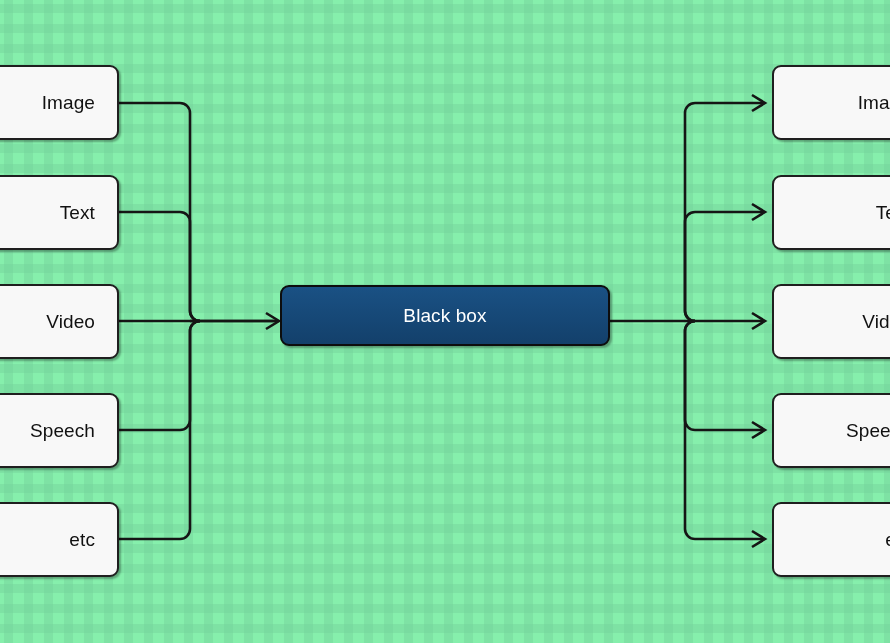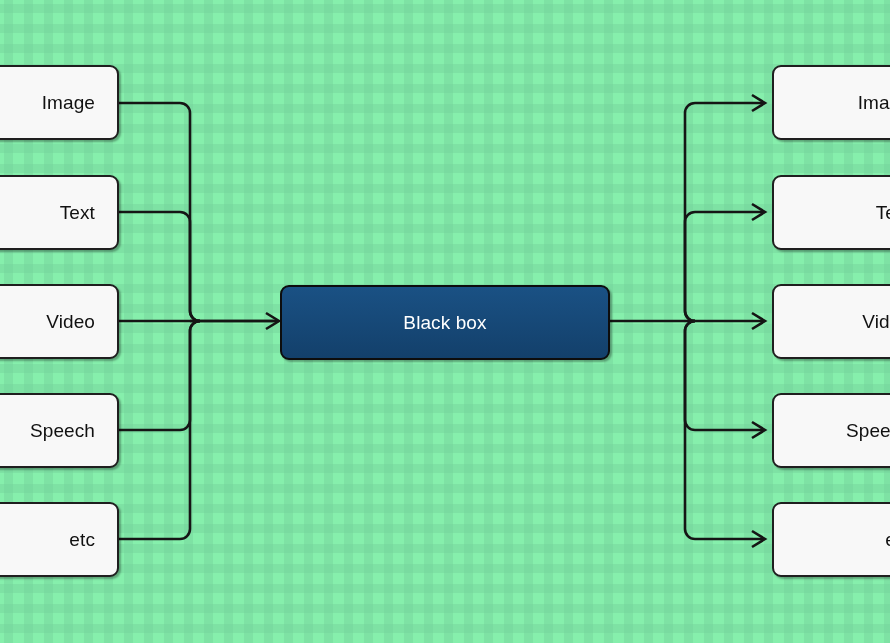--- a/index.html
+++ b/index.html
@@ -131,21 +131,21 @@
   <div class="node left" style="left:-48px; top:284px; width:167px; height:75px;">
     <span>Video</span>
   </div>
   <div class="node left" style="left:-48px; top:393px; width:167px; height:75px;">
     <span>Speech</span>
   </div>
   <div class="node left" style="left:-48px; top:502px; width:167px; height:75px;">
     <span>etc</span>
   </div>
 
-  <div class="node center" style="left:280px; top:285px; width:330px; height:75px;border-radius:9px;">
+  <div class="node center" style="left:280px; top:285px; width:330px; height:61px;border-radius:9px;">
     <span>Black box</span>
   </div>
 
   <div class="node right" style="left:772px; top:65px; width:167px; height:75px;">
     <span>Image</span>
   </div>
   <div class="node right" style="left:772px; top:175px; width:167px; height:75px;">
     <span>Text</span>
   </div>
   <div class="node right" style="left:772px; top:284px; width:167px; height:75px;">

